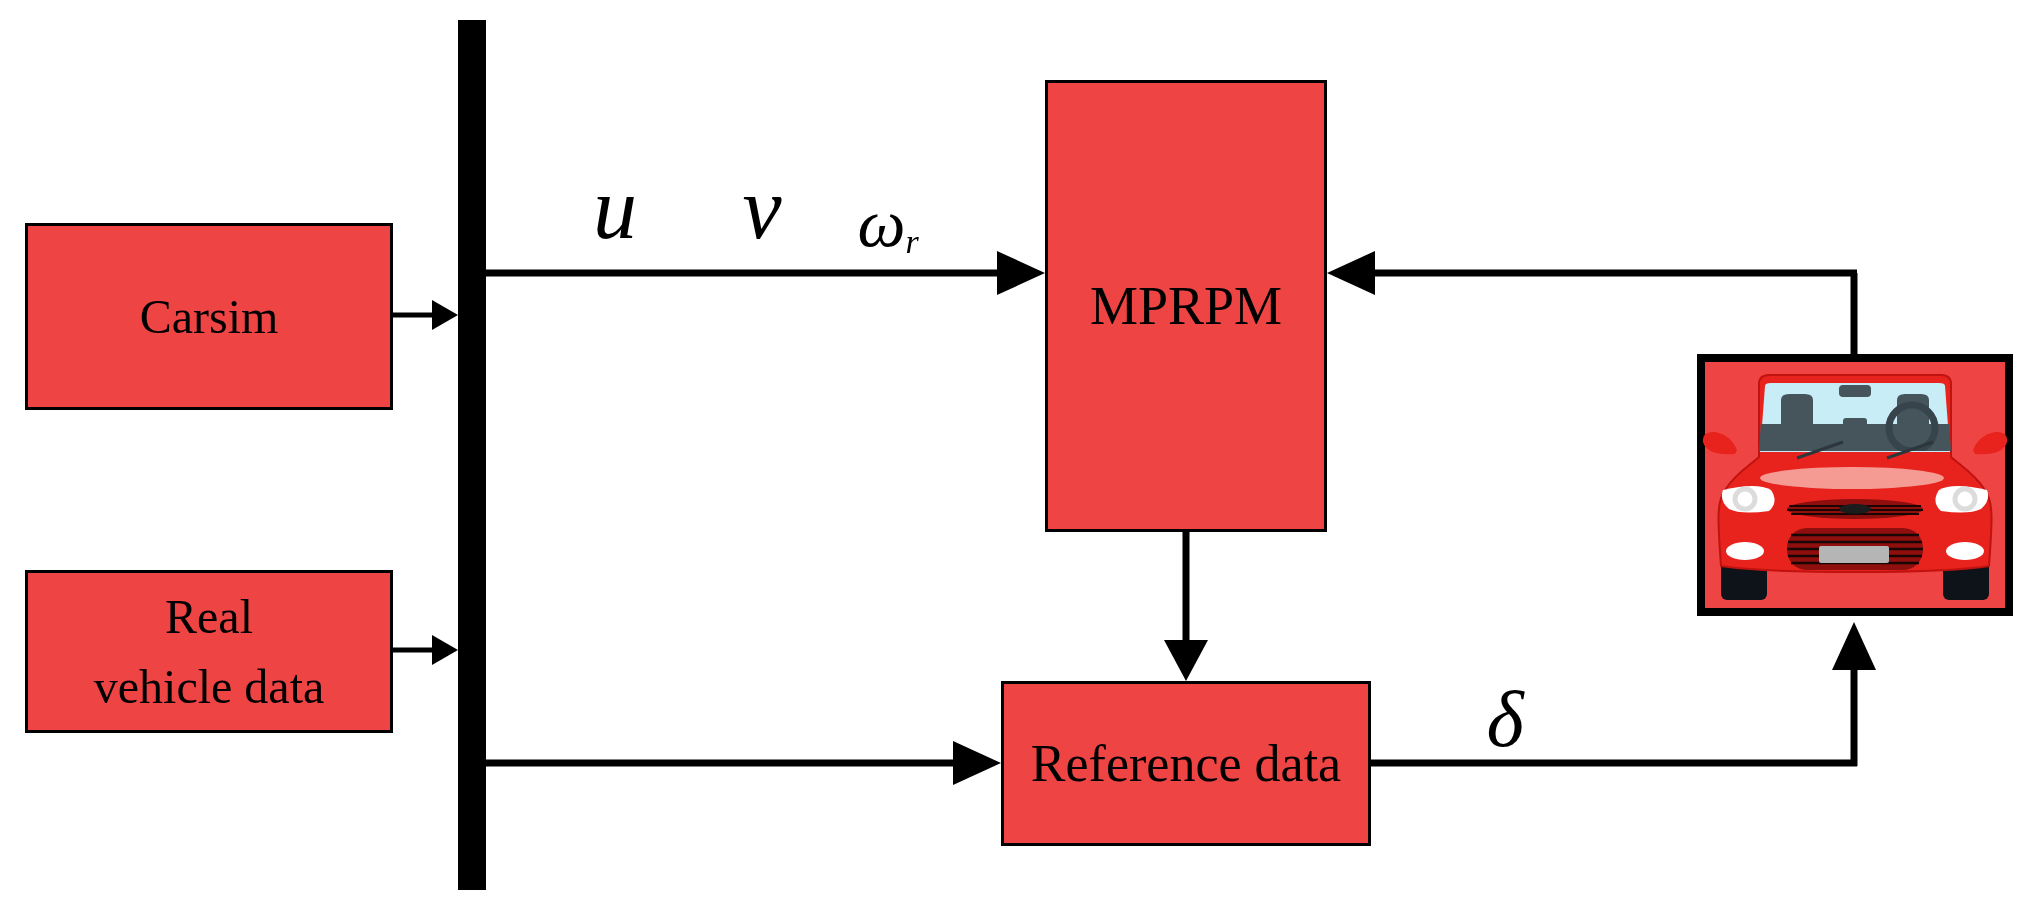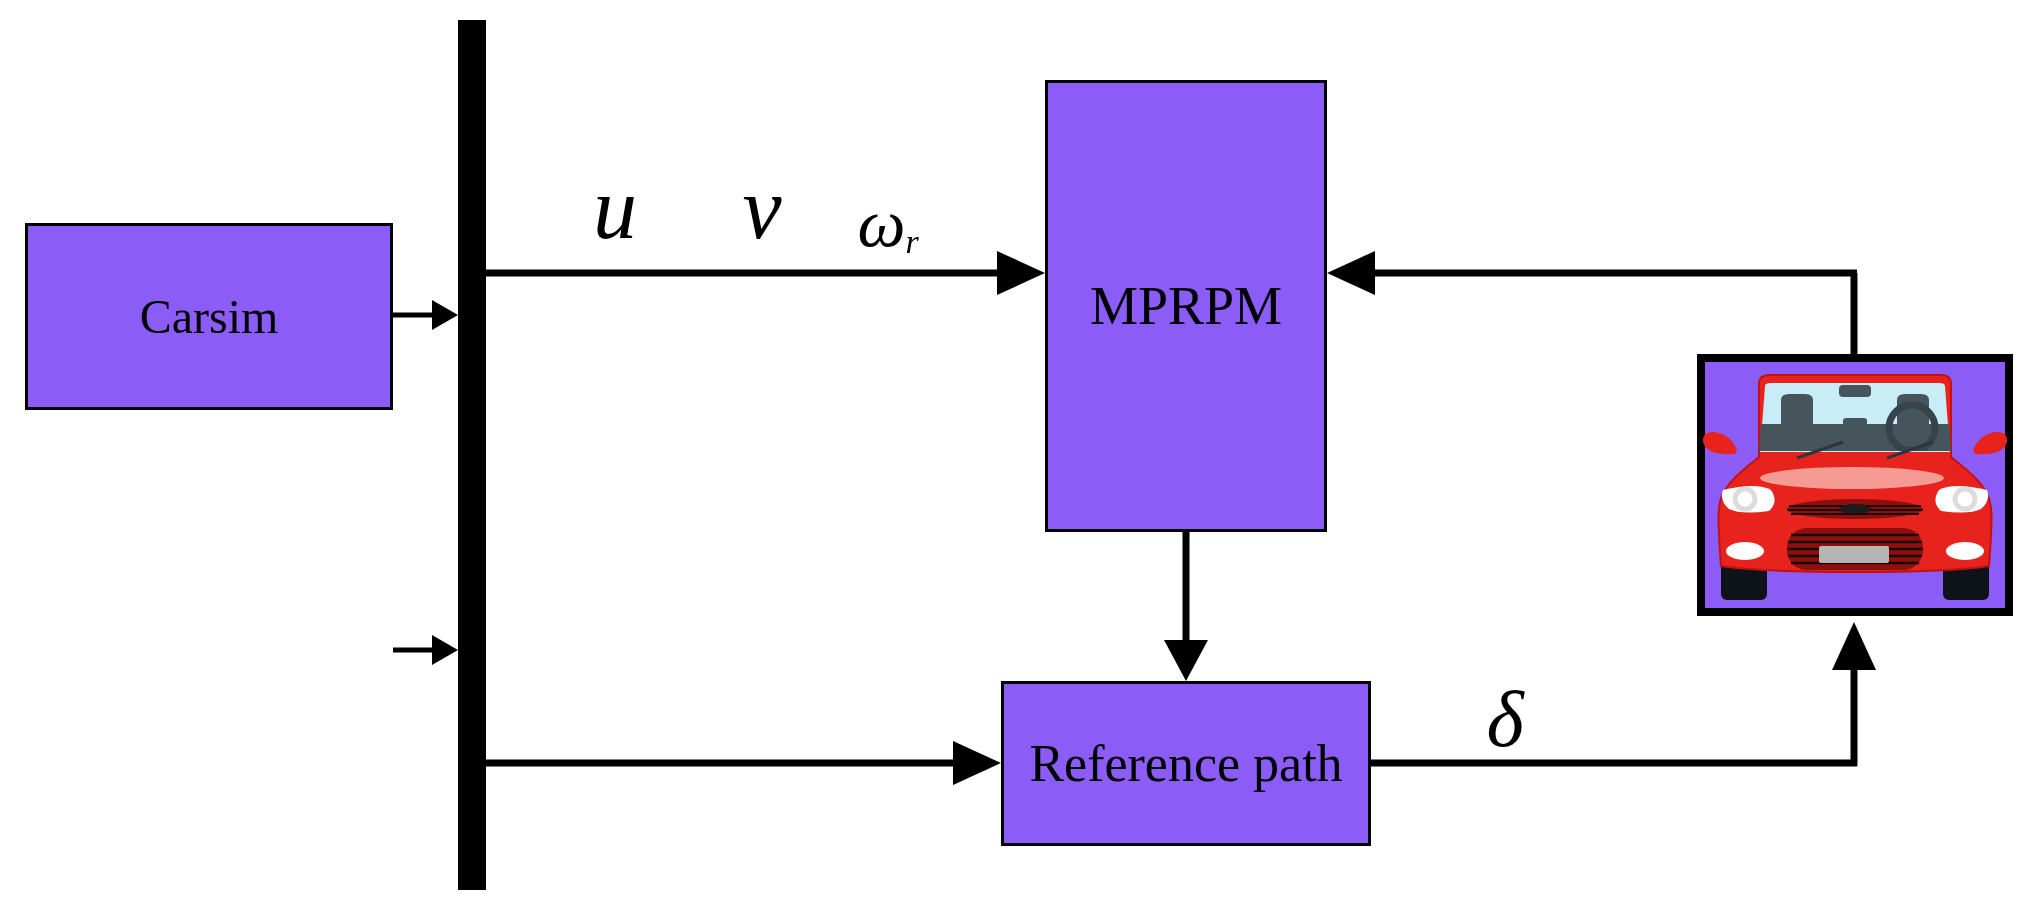--- a/index.html
+++ b/index.html
@@ -6,21 +6,21 @@
   #canvas{
     position:relative;
     width:2033px;height:913px;
     background:var(--background,#fff);
     font-family:"Liberation Serif","DejaVu Serif",serif;
     overflow:hidden;
   }
   #wires{position:absolute;left:0;top:0;width:2033px;height:913px;}
   .box{
     position:absolute;
-    background:#8b5cf6;
+    background:#ef4444;
     border:3px solid var(--line-black,#000);
     display:flex;flex-direction:column;align-items:center;justify-content:center;
     text-align:center;color:var(--line-black,#000);
     box-sizing:border-box;
   }
   .box .ln{display:block;line-height:1.45;}
   #box-carsim{left:25px;top:223px;width:368px;height:187px;font-size:48px;}
   #box-real{left:25px;top:570px;width:368px;height:163px;font-size:48px;}
   #box-mprpm{left:1045px;top:80px;width:282px;height:452px;font-size:54px;}
   #box-reference{left:1001px;top:681px;width:370px;height:165px;font-size:52px;}
@@ -86,27 +86,31 @@
 
     <line class="wire" x1="1371" y1="763" x2="1857" y2="763" stroke-width="7"></line>
     <line class="wire" x1="1854" y1="766" x2="1854" y2="668" stroke-width="7"></line>
     <polygon class="head" points="1854,622 1832,670 1876,670"></polygon>
   </svg>
 
   <div class="box" id="box-carsim">
     <span class="ln">Carsim</span>
   </div>
 
+  <div class="box" id="box-real">
+    <span class="ln">Real</span>
+    <span class="ln">vehicle data</span>
+  </div>
 
   <div class="box" id="box-mprpm">
     <span class="ln">MPRPM</span>
   </div>
 
   <div class="box" id="box-reference">
-    <span class="ln">Reference path</span>
+    <span class="ln">Reference data</span>
   </div>
 
   <div class="signal" id="sig-u">u</div>
   <div class="signal" id="sig-v">v</div>
   <div class="signal" id="sig-omega"><span>ω</span><span class="sub">r</span></div>
   <div class="signal" id="sig-delta">δ</div>
 
   <div class="box" id="box-car">
     <svg width="300" height="246" viewBox="0 0 300 246" xmlns="http://www.w3.org/2000/svg" style="overflow:visible">
       <defs>

